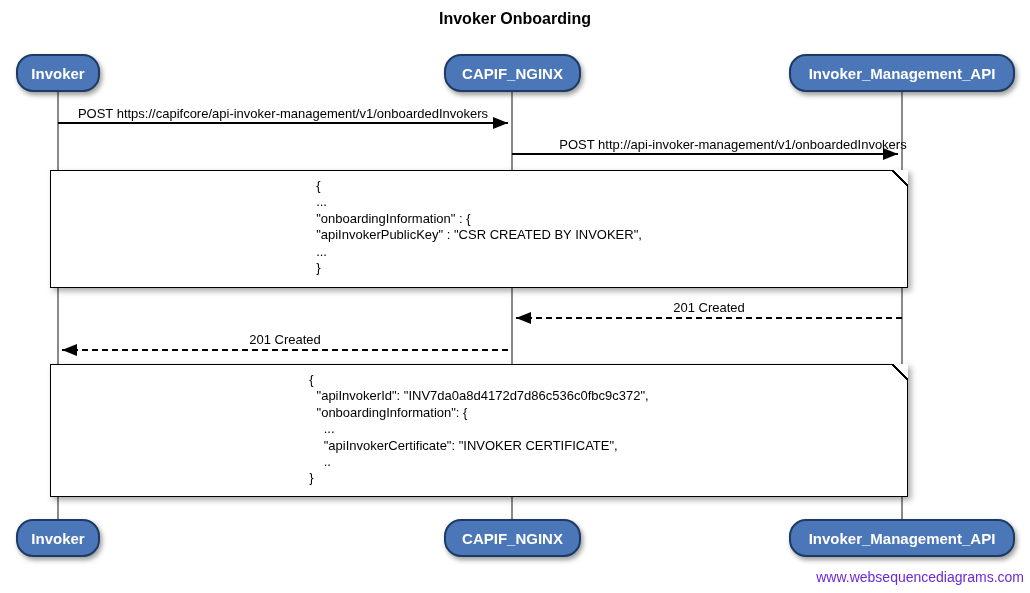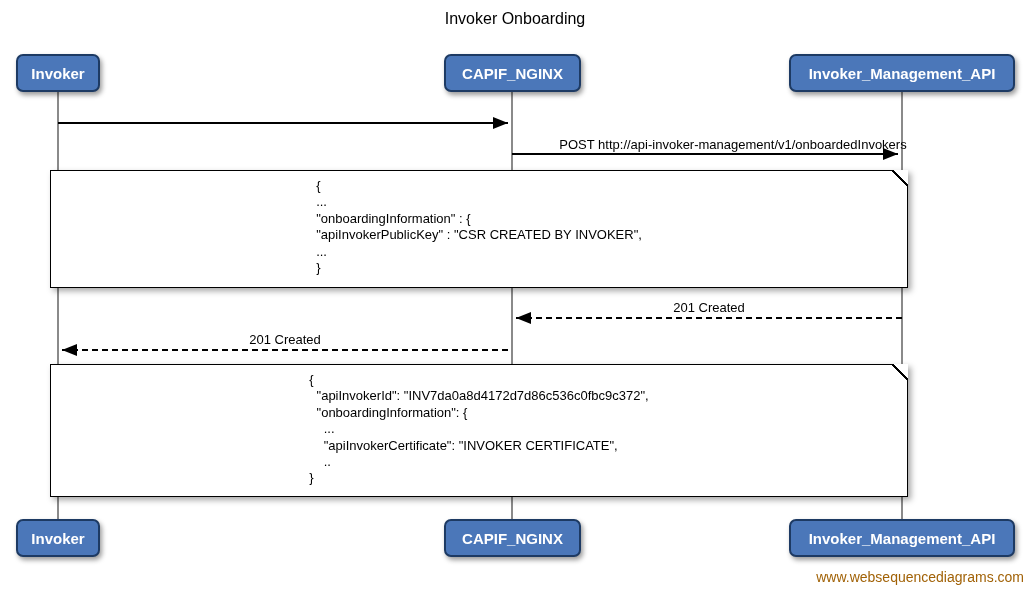--- a/index.html
+++ b/index.html
@@ -1,39 +1,39 @@
 <!DOCTYPE html>
 <html><head>
 <meta charset="utf-8">
 <style>
   html,body{margin:0;padding:0;background:#ffffff;}
   .stage{position:relative;width:1030px;height:593px;background:#ffffff;overflow:hidden;
          font-family:"Liberation Sans", sans-serif;color:#000;}
   .title{position:absolute;top:10px;left:0;width:1030px;text-align:center;
-         font-size:16px;font-weight:normal;}
+         font-size:16px;font-weight:bold;}
   .lifeline{position:absolute;top:92px;height:427px;width:2px;background:#8a8a8a;z-index:0;}
   .actor{position:absolute;height:38px;box-sizing:border-box;background:#4b77b9;
-         border:2px solid #1d3a63;border-radius:7px;color:#fff;font-size:15px;font-weight:bold;
+         border:2px solid #1d3a63;border-radius:17px;color:#fff;font-size:15px;font-weight:bold;
          display:flex;align-items:center;justify-content:center;z-index:3;
          box-shadow:2px 3px 5px rgba(0,0,0,0.40);}
   .msg-label{position:absolute;font-size:13px;height:16px;line-height:16px;
              text-align:center;z-index:1;white-space:nowrap;}
   .msg-line{position:absolute;height:0;border-top:2px solid #000;z-index:1;}
   .msg-line.dashed{border-top-style:dashed;}
   .arrow{position:absolute;width:0;height:0;z-index:1;
          border-top:6px solid transparent;border-bottom:6px solid transparent;}
   .arrow.right{border-left:15px solid #000;}
   .arrow.left{border-right:15px solid #000;}
   .note{position:absolute;box-sizing:border-box;background:#fff;border:1px solid #000;
         z-index:2;box-shadow:3px 3px 6px rgba(0,0,0,0.35);}
   .fold{position:absolute;top:-1px;right:-1px;width:17px;height:17px;
         background:linear-gradient(to bottom left,#ffffff 0 44%,#000000 44% 52%,#ffffff 52% 100%);}
   .note-content{width:fit-content;margin:7px auto 0;}
   .note-line{font-size:13px;line-height:16.4px;white-space:pre;}
-  .watermark{position:absolute;top:569px;right:6px;font-size:14px;color:#a16207;}
+  .watermark{position:absolute;top:569px;right:6px;font-size:14px;color:#6d28d9;}
 </style>
 </head>
 <body>
 
 <div class="stage">
 
   <div class="title">Invoker Onboarding</div>
 
   <div class="lifeline" style="left:57px;"></div>
   <div class="lifeline" style="left:511px;"></div>
@@ -42,20 +42,21 @@
   <div class="actor" style="left:16px;top:54px;width:84px;">
       <span>Invoker</span>
     </div>
   <div class="actor" style="left:444px;top:54px;width:137px;">
       <span>CAPIF_NGINX</span>
     </div>
   <div class="actor" style="left:789px;top:54px;width:226px;">
       <span>Invoker_Management_API</span>
     </div>
 
+  <div class="msg-label" style="left:58px;top:106px;width:450px;">POST https://capifcore/api-invoker-management/v1/onboardedInvokers</div>
   <div class="msg-line" style="left:58px;top:122px;width:450px;"></div>
   <div class="arrow right" style="left:493px;top:117px;"></div>
 
   <div class="msg-label" style="left:512px;top:137px;width:386px;margin-left:28px;">POST http://api-invoker-management/v1/onboardedInvokers</div>
   <div class="msg-line" style="left:512px;top:153px;width:386px;"></div>
   <div class="arrow right" style="left:883px;top:148px;"></div>
 
   <div class="note" style="left:50px;top:170px;width:858px;height:118px;">
     <div class="fold"></div>
     <div class="note-content">

